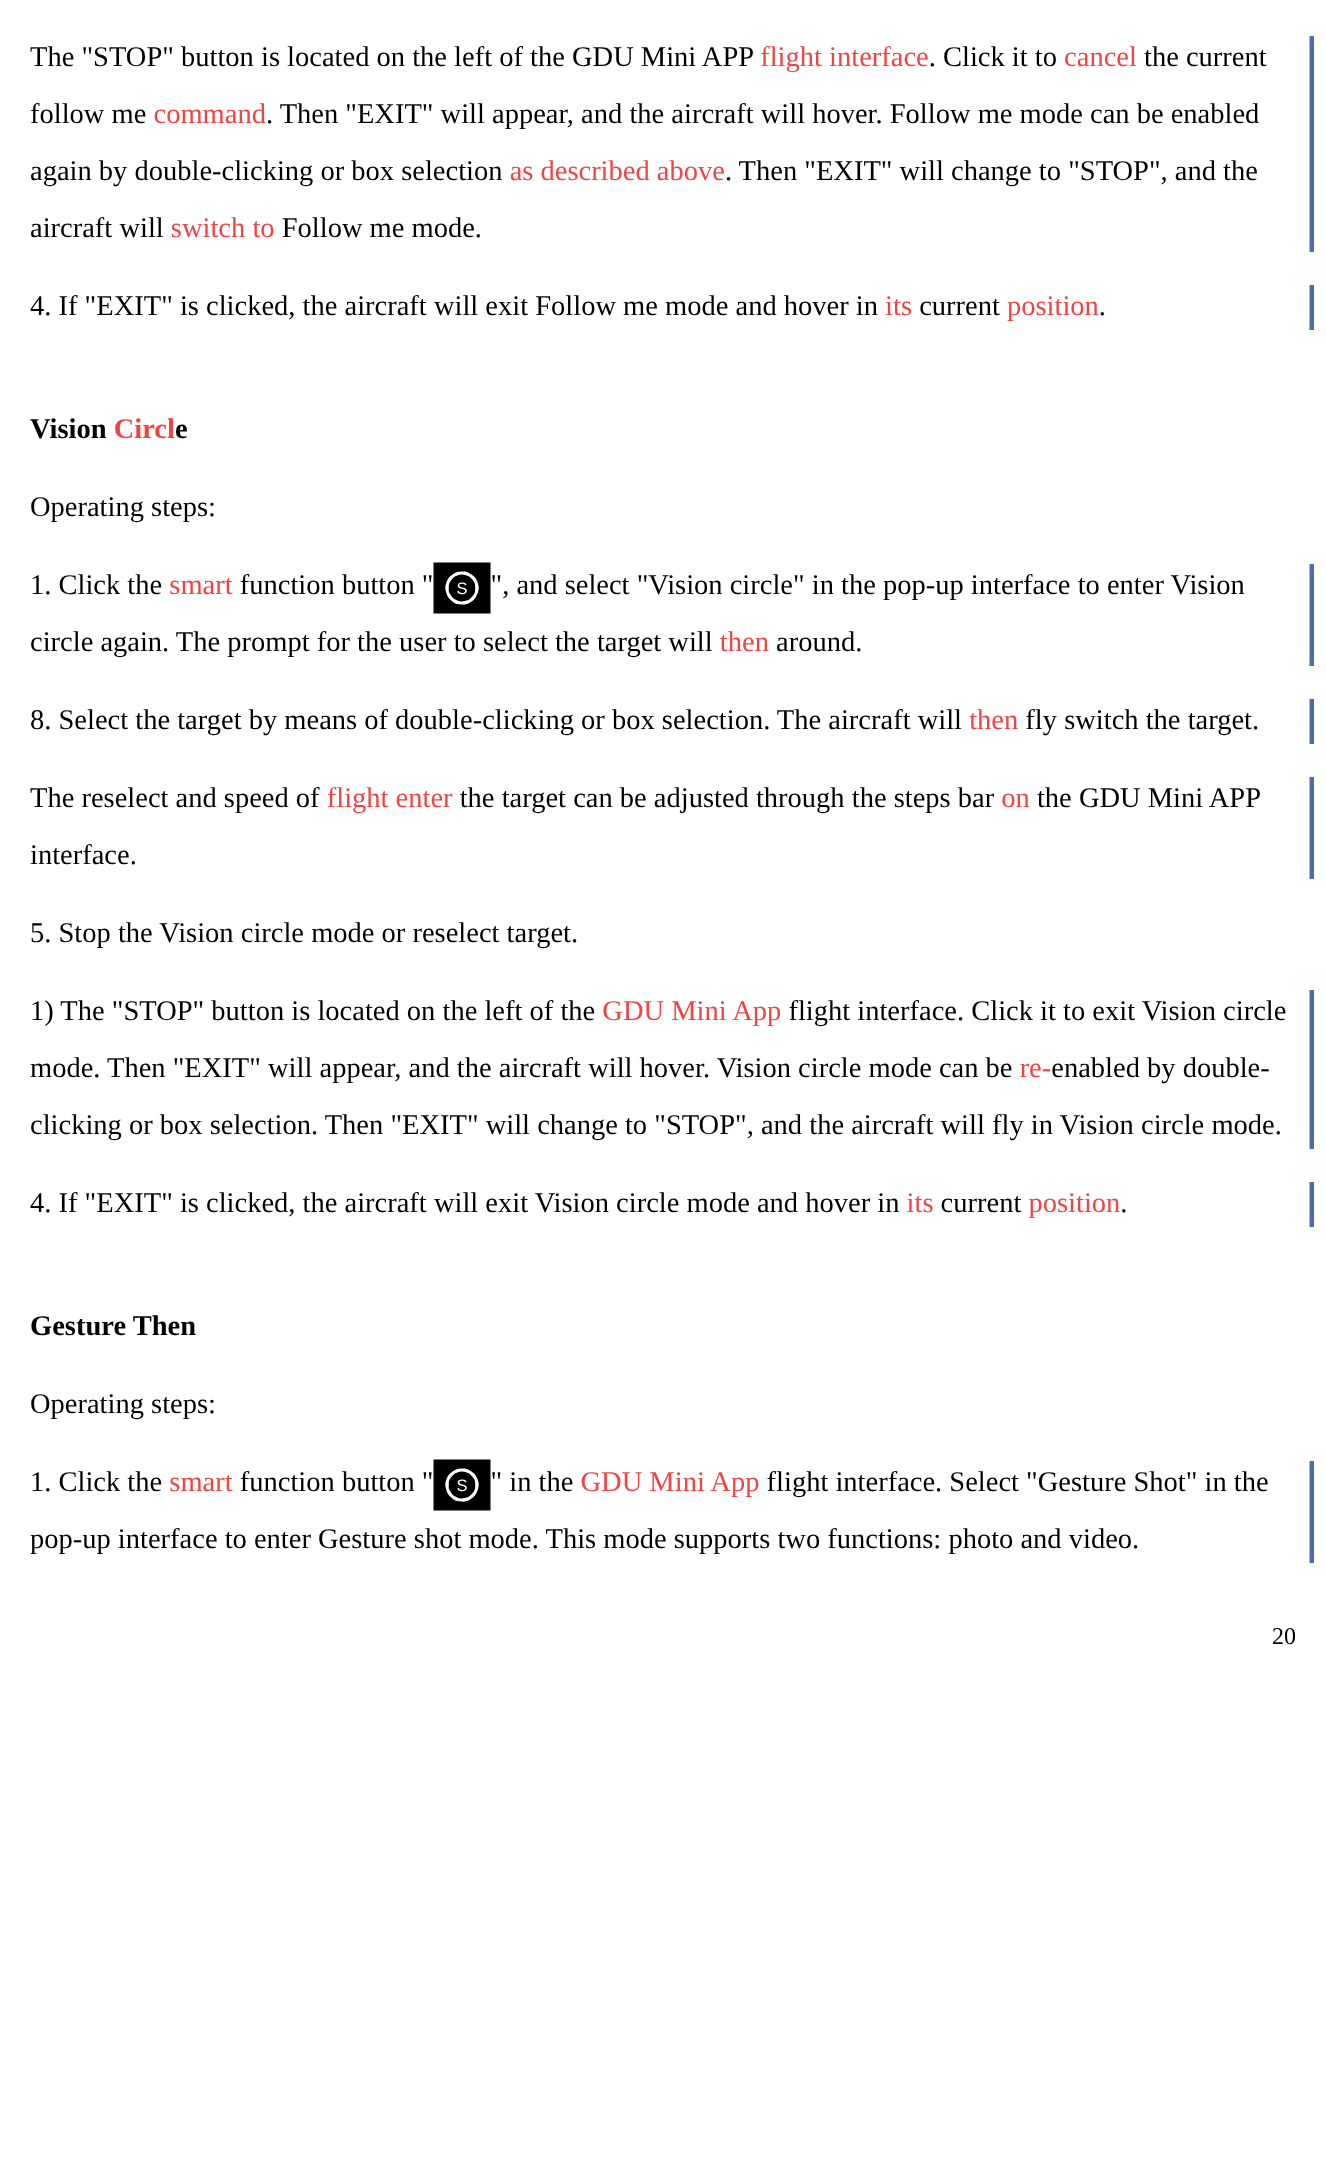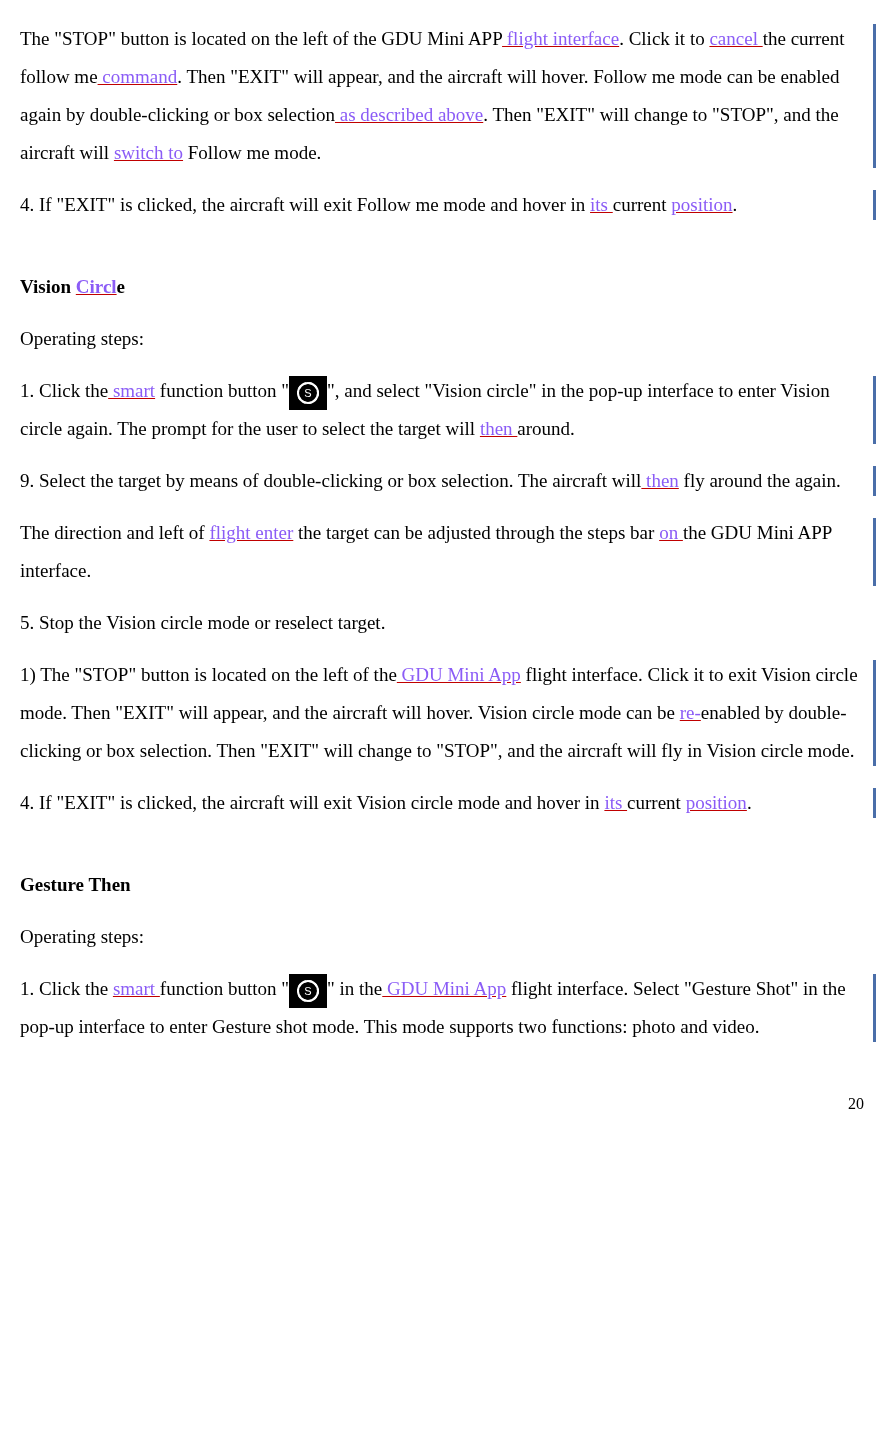--- a/index.html
+++ b/index.html
@@ -6,22 +6,21 @@
     font-family: "Times New Roman", Times, serif;
     font-size: 19px;
     line-height: 2;
     color: #000;
     margin: 0;
     padding: 20px 20px 20px 20px;
     width: 844px;
     background: #fff;
   }
   .red-underline {
-    color: #8b5cf6;
-    text-decoration: underline;
+    color: #ef4444;
     text-decoration-color: #c00000;
   }
   .heading {
     font-weight: bold;
     margin-top: 44px;
   }
   .icon-box {
     display: inline-block;
     width: 38px;
     height: 34px;
@@ -41,21 +40,21 @@
     position: absolute;
     right: -12px;
     top: 4px;
     bottom: 4px;
     width: 3px;
     background: #4a6ea9;
   }
   .page-number {
     text-align: right;
     font-size: 16px;
-    margin-top: 42px;
+    margin-top: 30px;
   }
   p {
     margin: 0 0 14px 0;
   }
 </style>
 </head>
 <body>
 
 <p class="right-mark">
   <span>The "STOP" button is located on the left of the GDU Mini APP</span><span class="red-underline"> flight interface</span><span>. Click it to </span><span class="red-underline">cancel </span><span>the current follow me</span><span class="red-underline"> command</span><span>. Then "EXIT" will appear, and the aircraft will hover. Follow me mode can be enabled again by double-clicking or box selection</span><span class="red-underline"> as described above</span><span>. Then "EXIT" will change to "STOP", and the aircraft will </span><span class="red-underline">switch to</span><span> Follow me mode.</span>
@@ -73,25 +72,25 @@
 
 <p class="right-mark">
   <span>1. Click the</span><span class="red-underline"> smart</span><span> function button "</span><span class="icon-box"><svg width="38" height="34" viewBox="0 0 38 34">
         <circle cx="19" cy="17" r="10" fill="none" stroke="#fff" stroke-width="2"></circle>
         <circle cx="19" cy="17" r="10" fill="none" stroke="#fff" stroke-width="2" stroke-dasharray="3 3"></circle>
         <text x="19" y="21" text-anchor="middle" fill="#fff" font-size="11" font-family="Arial">S</text>
       </svg></span><span>", and select "Vision circle" in the pop-up interface to enter Vision circle</span><span> again. The prompt for the user to select the target will </span><span class="red-underline">then </span><span>around.</span>
 </p>
 
 <p class="right-mark">
-  <span>9. Select the target by means of double-clicking or box selection. The aircraft will</span><span class="red-underline"> then</span><span> fly around the again.</span>
+  <span>8. Select the target by means of double-clicking or box selection. The aircraft will</span><span class="red-underline"> then</span><span> fly switch the target.</span>
 </p>
 
 <p class="right-mark">
-  <span>The direction and left of </span><span class="red-underline">flight enter</span><span> the target can be adjusted through the steps bar </span><span class="red-underline">on </span><span>the GDU Mini APP interface.</span>
+  <span>The reselect and speed of </span><span class="red-underline">flight enter</span><span> the target can be adjusted through the steps bar </span><span class="red-underline">on </span><span>the GDU Mini APP interface.</span>
 </p>
 
 <p>5.  Stop the Vision circle mode or reselect target.</p>
 
 <p class="right-mark">
   <span>1) The "STOP" button is located on the left of the</span><span class="red-underline"> GDU Mini App</span><span> flight interface. Click it to exit Vision circle mode. Then "EXIT" will appear, and the aircraft will hover. Vision circle mode can be </span><span class="red-underline">re-</span><span>enabled by double-clicking or box selection. Then "EXIT" will change to "STOP", and the aircraft will fly in Vision circle mode.</span>
 </p>
 
 <p class="right-mark">
   <span>4. If "EXIT" is clicked, the aircraft will exit Vision circle mode and hover in </span><span class="red-underline">its </span><span>current </span><span class="red-underline">position</span><span>.</span>

